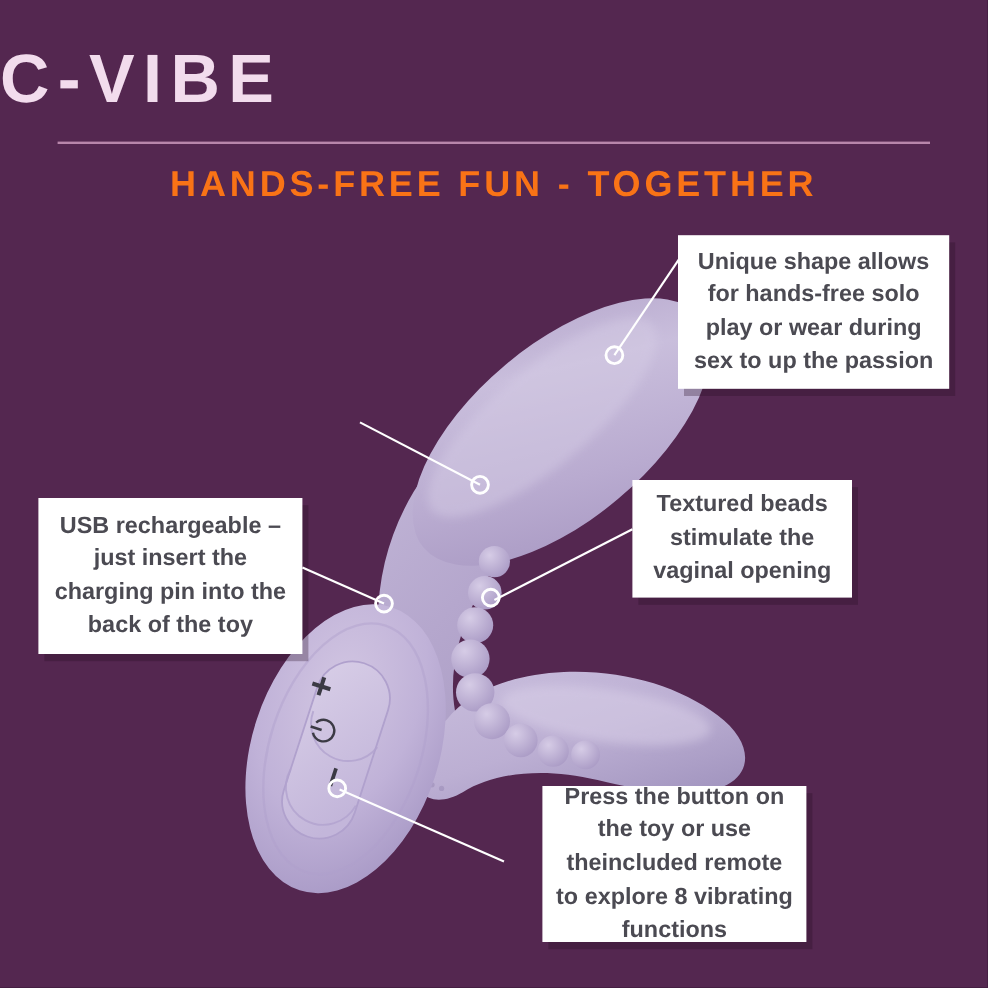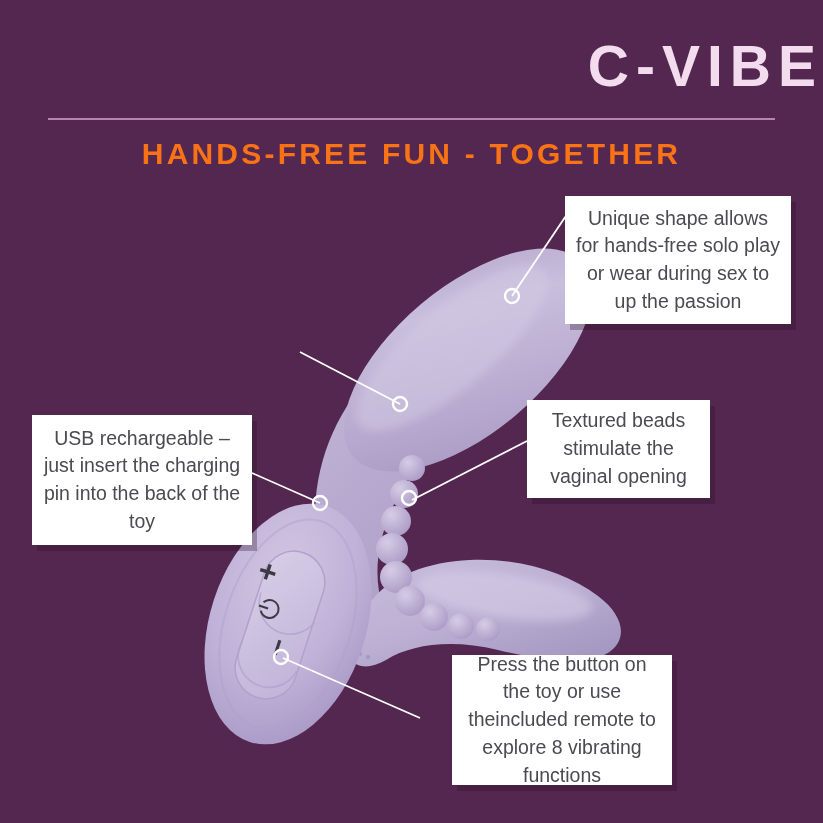--- a/index.html
+++ b/index.html
@@ -15,21 +15,21 @@
     overflow: hidden;
     font-family: "Liberation Sans", sans-serif;
   }
 
   
   #title {
     position: absolute;
     top: 38px;
     left: 0;
     width: 823px;
-    text-align: right;
+    text-align: left;
     color: #f2dced;
     font-size: 57px;
     font-weight: bold;
     letter-spacing: 7px;
     line-height: 1;
   }
   #divider {
     position: absolute;
     top: 118px;
     left: 48px;
@@ -68,21 +68,21 @@
     line-height: 1.42;
     text-align: center;
     box-sizing: border-box;
     padding: 14px 10px;
     box-shadow: 5px 6px 0 rgba(40, 14, 38, .30);
     z-index: 5;
     display: flex;
     align-items: center;
     justify-content: center;
   }
-  .callout span { display: block; width: 100%; }
+  .callout span { display: block; width: 100%; font-weight: bold; }
 
   #callout-silicone { left: 165px; top: 212px; width: 215px; height: 140px; }
   #callout-shape    { left: 565px; top: 196px; width: 226px; height: 128px; }
   #callout-beads    { left: 527px; top: 400px; width: 183px; height: 98px;  }
   #callout-usb      { left: 32px;  top: 415px; width: 220px; height: 130px; }
   #callout-remote   { left: 420px; top: 655px; width: 220px; height: 130px; margin-left: 32px; }
 
   
   #leaders { position: absolute; inset: 0; z-index: 6; pointer-events: none; }
 </style>

